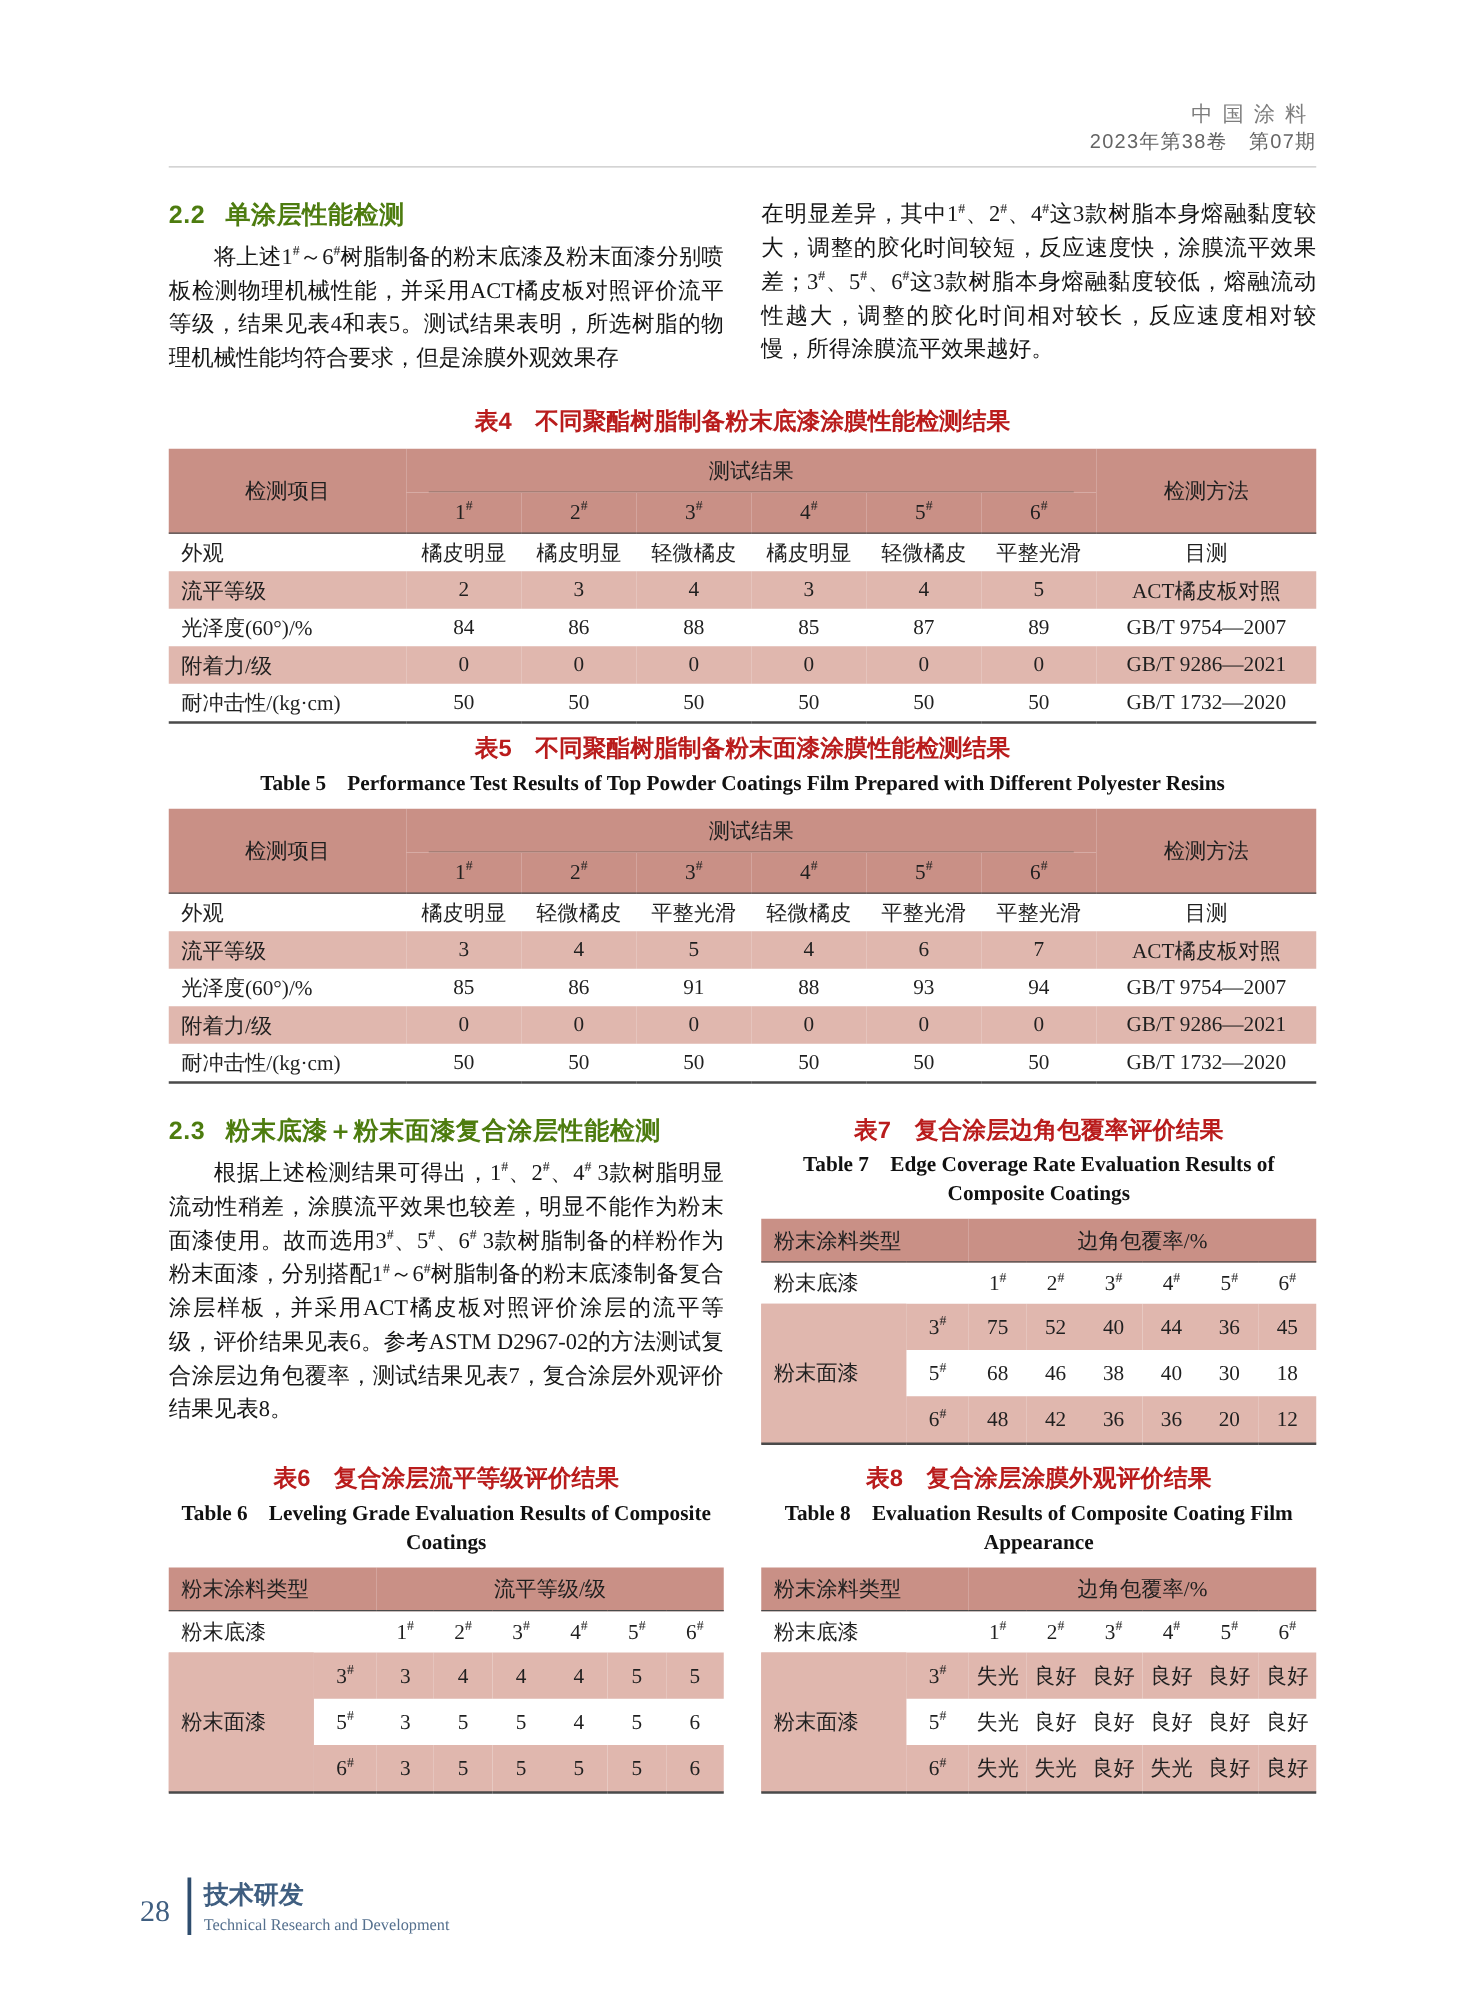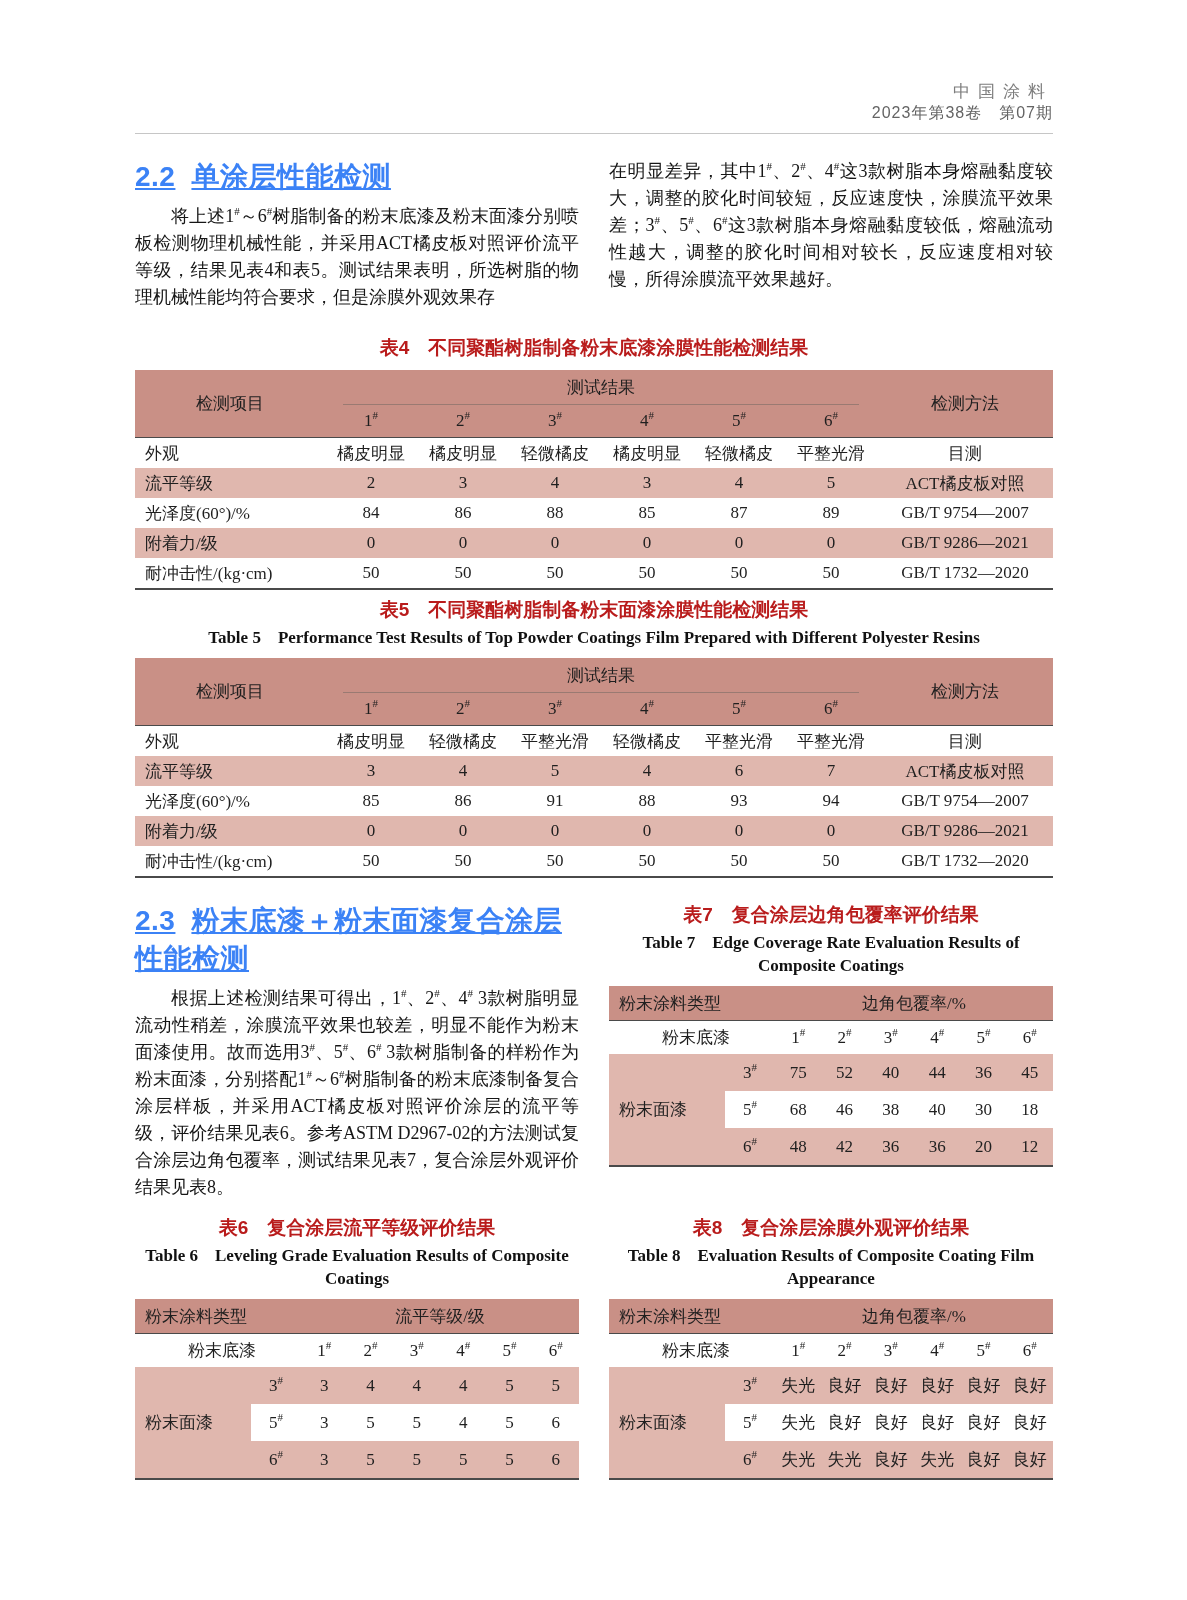--- a/index.html
+++ b/index.html
@@ -12,21 +12,21 @@
 
   
   .pagehead{display:flex;justify-content:space-between;align-items:flex-end;
     border-bottom:1px solid #c6c6c6;padding-bottom:9px;flex-direction:column;}
   .journal{font-family:"Liberation Sans","DejaVu Sans",sans-serif;font-size:17px;color:#7d7d7d;letter-spacing:8px;}
   .issue{font-family:"Liberation Sans","DejaVu Sans",sans-serif;font-size:16px;color:#646464;letter-spacing:1px;}
 
   
   .twocol{display:grid;grid-template-columns:1fr 1fr;column-gap:30px;margin-top:24px;}
   h2.sec{margin:0 0 7px 0;font-family:"Liberation Sans","DejaVu Sans",sans-serif;
-    font-size:28px;font-weight:bold;color:#3b82f6;letter-spacing:0.5px;text-decoration:underline;}
+    font-size:20px;font-weight:bold;color:#4d7c0f;letter-spacing:0.5px;}
   h2.sec .secnum{margin-right:16px;}
   p.body{margin:0;font-size:18px;line-height:27px;text-align:justify;color:#161616;}
   p.indent{text-indent:2em;}
   sup{font-size:11px;line-height:0;vertical-align:super;}
 
   
   .tblock{margin-top:24px;}
   .ttitle-cn{text-align:center;font-family:"Liberation Sans","DejaVu Sans",sans-serif;
     font-weight:bold;font-size:19px;color:#b91c1c;}
   .ttitle-en{text-align:center;font-weight:bold;font-size:17px;color:#111;margin-top:3px;line-height:23px;}
@@ -47,21 +47,21 @@
 
   
   .smtbl{width:100%;margin-top:9px;font-size:17px;table-layout:fixed;}
   .smtbl th,.smtbl td{font-weight:normal;text-align:center;padding:0 2px;height:34px;}
   .smtbl thead th{height:34px;border-bottom:1.5px solid #4a4a4a;}
   .smtbl .c-grp{width:116px;}
   .smtbl .c-sub{width:50px;}
   .smtbl .tl{text-align:left;padding-left:10px;}
   .smtbl tbody tr:last-child td{border-bottom:2px solid #4a4a4a;}
   .smtbl td.grp{border-bottom:2px solid #4a4a4a;background:#e0b7ae;}
-  .smtbl tbody tr.baserow td{height:33px;text-align:center;}
+  .smtbl tbody tr.baserow td{height:33px;}
   .smtbl tbody tr.grow td{height:37px;}
 
   
   .row23{display:grid;grid-template-columns:1fr 1fr;column-gap:30px;margin-top:24px;align-items:start;}
   .bottomrow{display:grid;grid-template-columns:1fr 1fr;column-gap:30px;margin-top:14px;align-items:start;}
 
   
   .pagefoot{position:absolute;left:112px;bottom:52px;display:flex;align-items:center;}
   .pageno{font-size:24px;color:#3f5e80;margin:10px 14px 0 0;}
   .footbar{display:inline-block;width:3px;height:46px;background:#2e4d6e;margin-right:10px;}
@@ -422,14 +422,22 @@
             <td>良好</td>
             <td>失光</td>
             <td>良好</td>
             <td>良好</td>
           </tr>
         </tbody>
       </table>
     </section>
   </div>
 
+  <footer class="pagefoot">
+    <span class="pageno">28</span>
+    <span class="footbar"></span>
+    <div>
+      <div class="footcn">技术研发</div>
+      <div class="footen">Technical Research and Development</div>
+    </div>
+  </footer>
 
 </div>
 
 </body></html>

